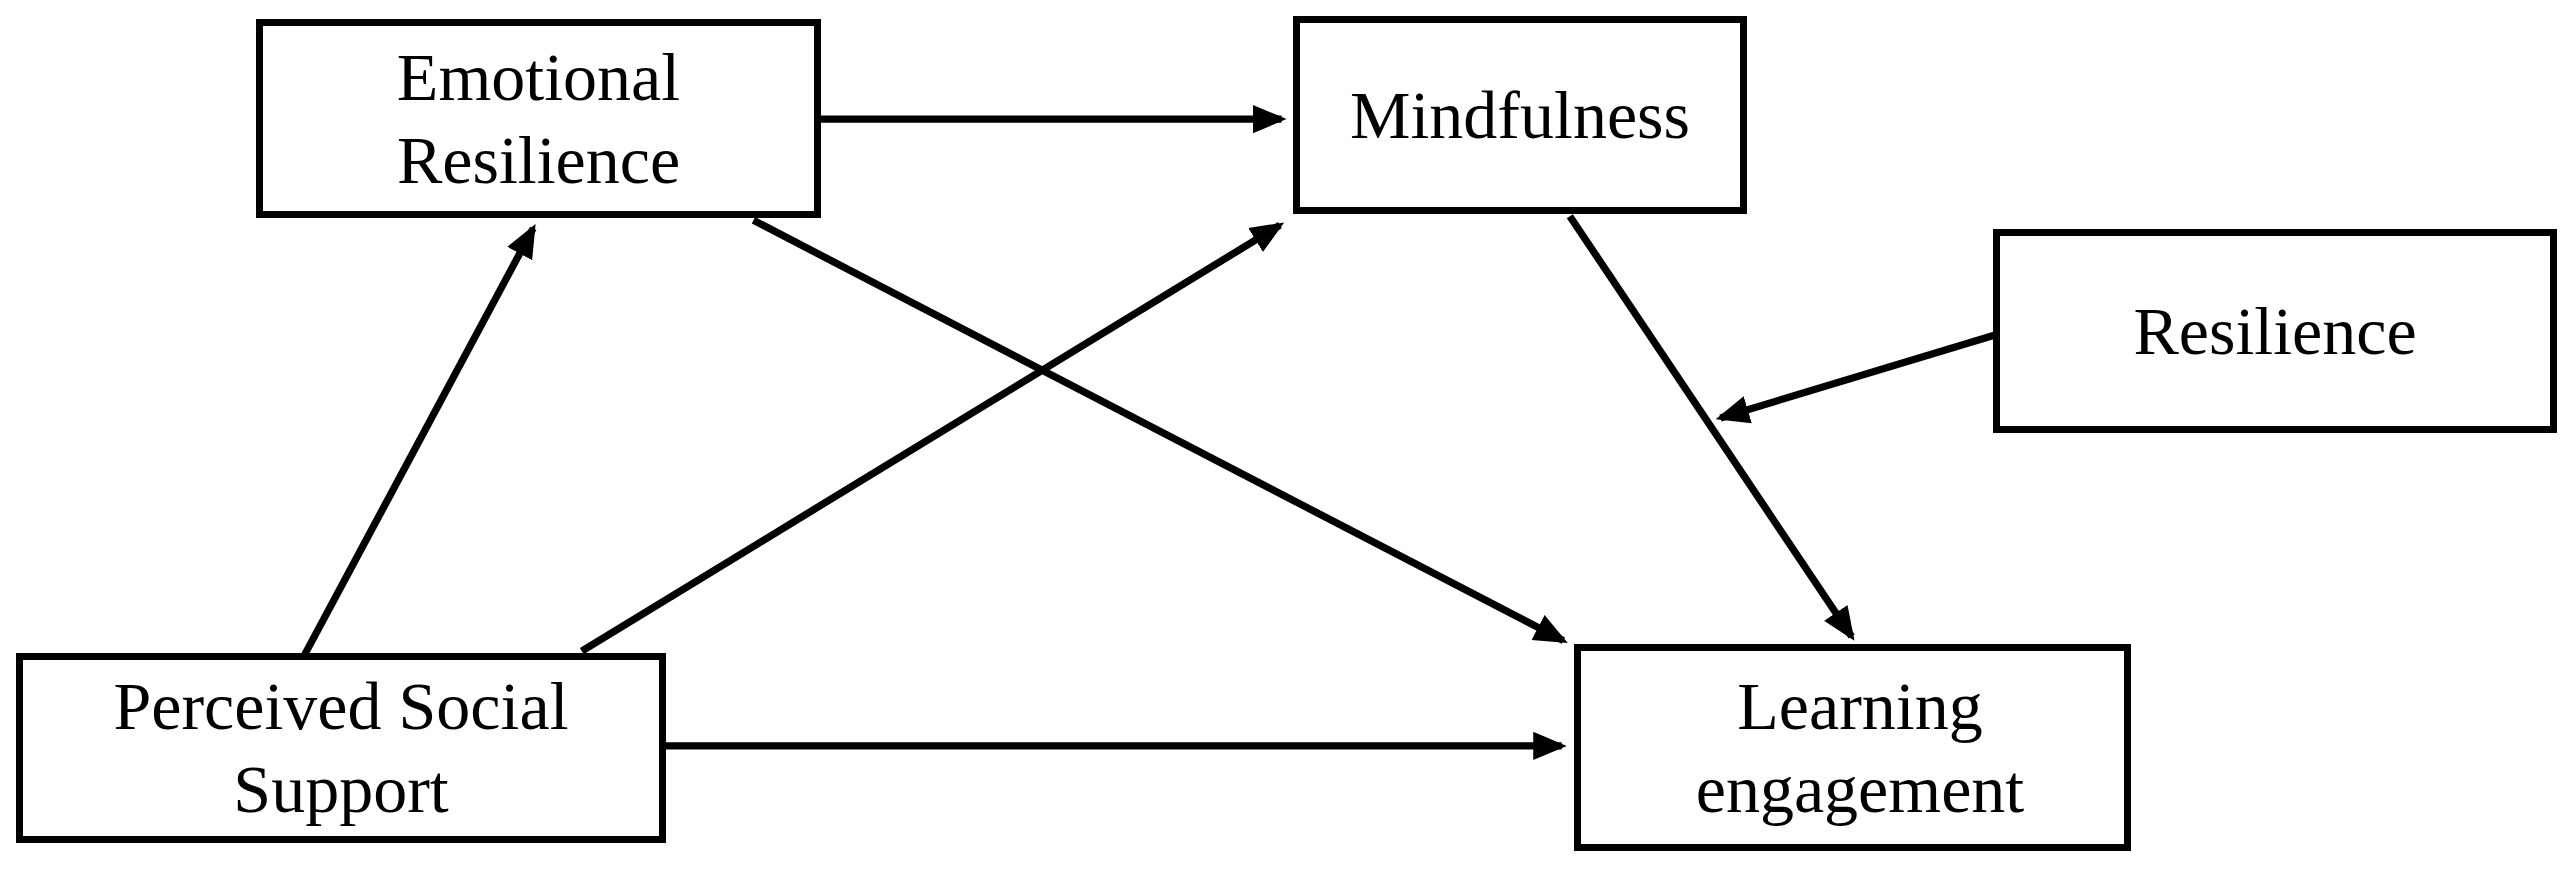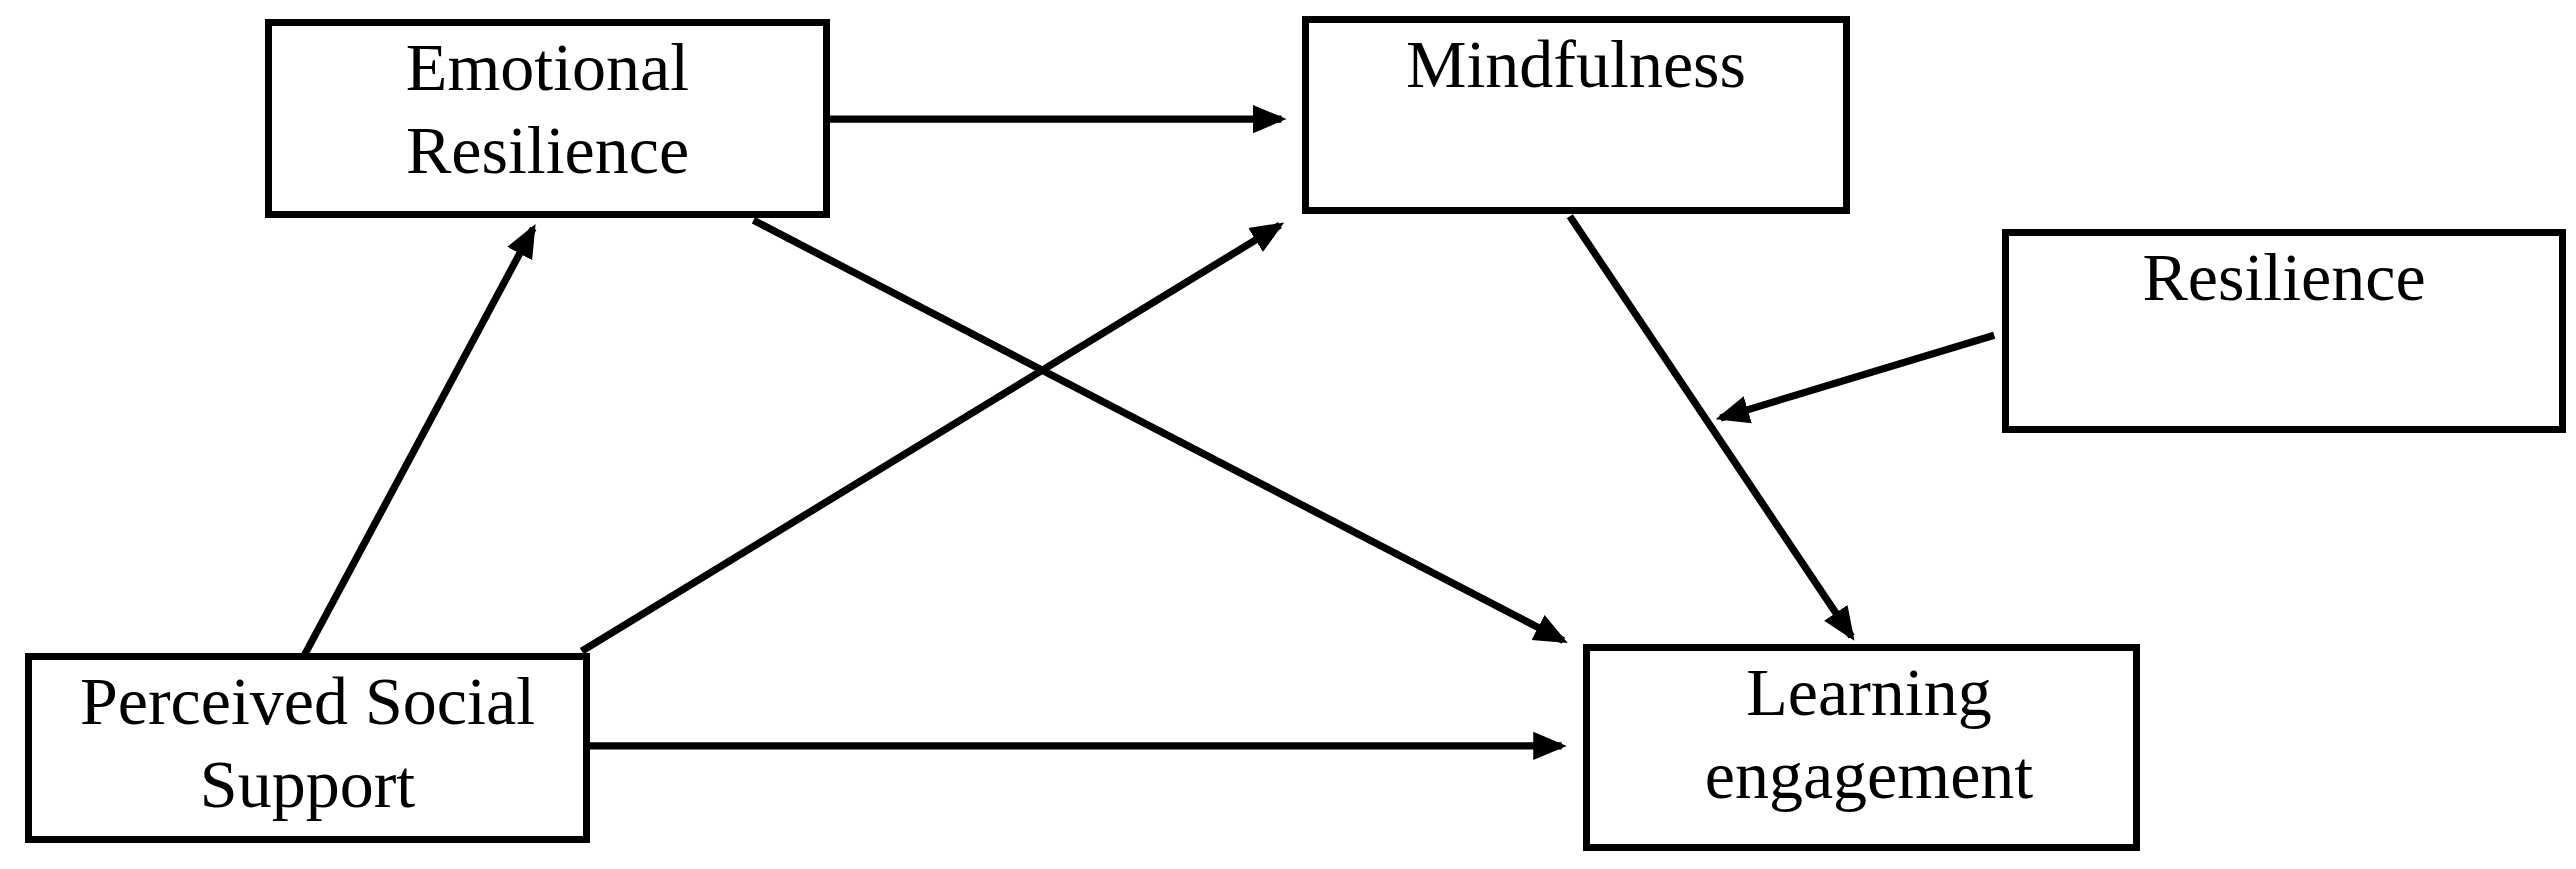--- a/index.html
+++ b/index.html
@@ -21,35 +21,35 @@
     top: 0;
     width: 2576px;
     height: 869px;
   }
   .node {
     position: absolute;
     box-sizing: border-box;
     border: 7.3px solid #000000;
     background: #ffffff;
     display: flex;
+    align-items: center;
     justify-content: center;
     text-align: center;
-    margin-left: 9px;
   }
   .node-label {
     font-size: 68px;
     line-height: 1.22;
     color: #000000;
     white-space: pre-line;
   }
   
   .node-er  { left: 256px;  top: 19.4px;  width: 565px; height: 199px; }
-  .node-mf  { left: 1293px; top: 16px;  width: 548px; height: 198px; }
+  .node-mf  { left: 1293px; top: 16px;  width: 454px; height: 198px; }
   .node-dep { left: 1993px; top: 229px; width: 564px; height: 204px; }
-  .node-pss { left: 16px;   top: 653px; width: 565px; height: 190px; }
+  .node-pss { left: 16px;   top: 653px; width: 650px; height: 190px; }
   .node-le  { left: 1574px; top: 644px; width: 557px; height: 207px; padding-left: 15px; }
   .edge {
     stroke: #000000;
     stroke-width: 9;
     fill: none;
   }
 </style>
 </head>
 <body>
 

